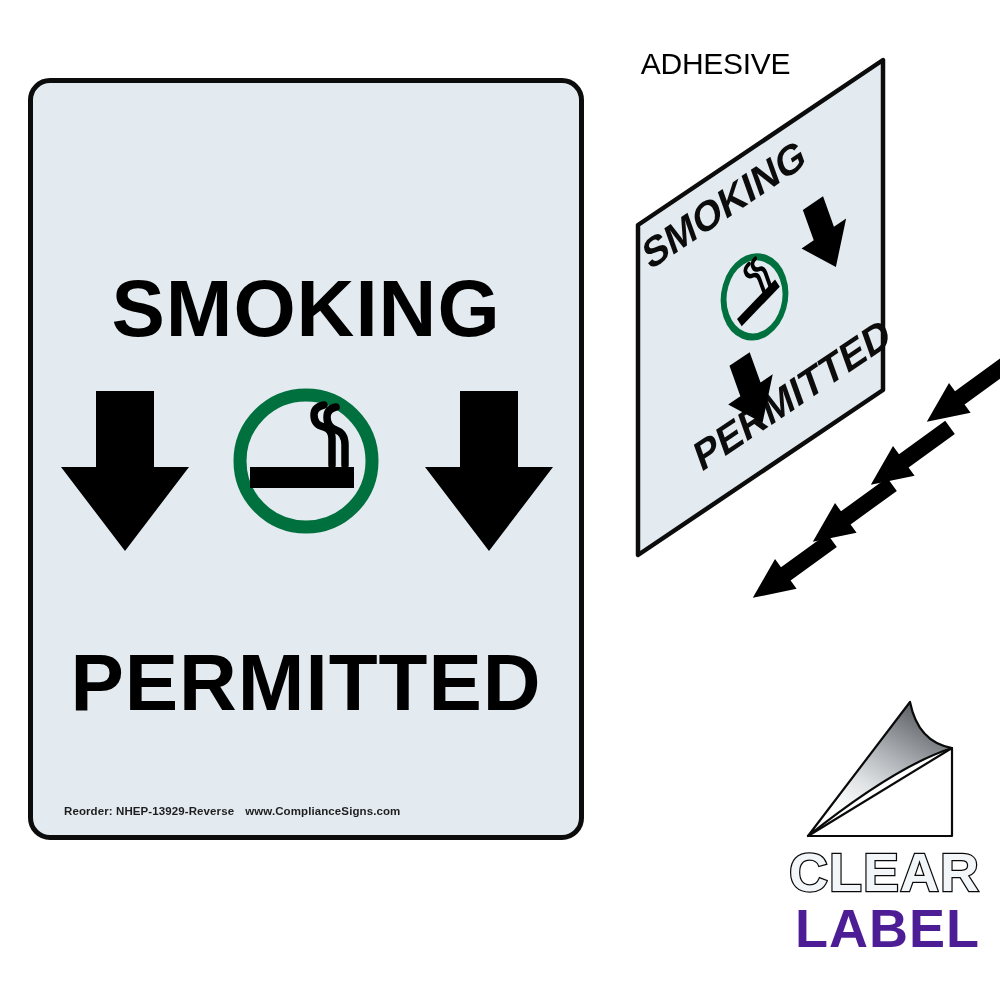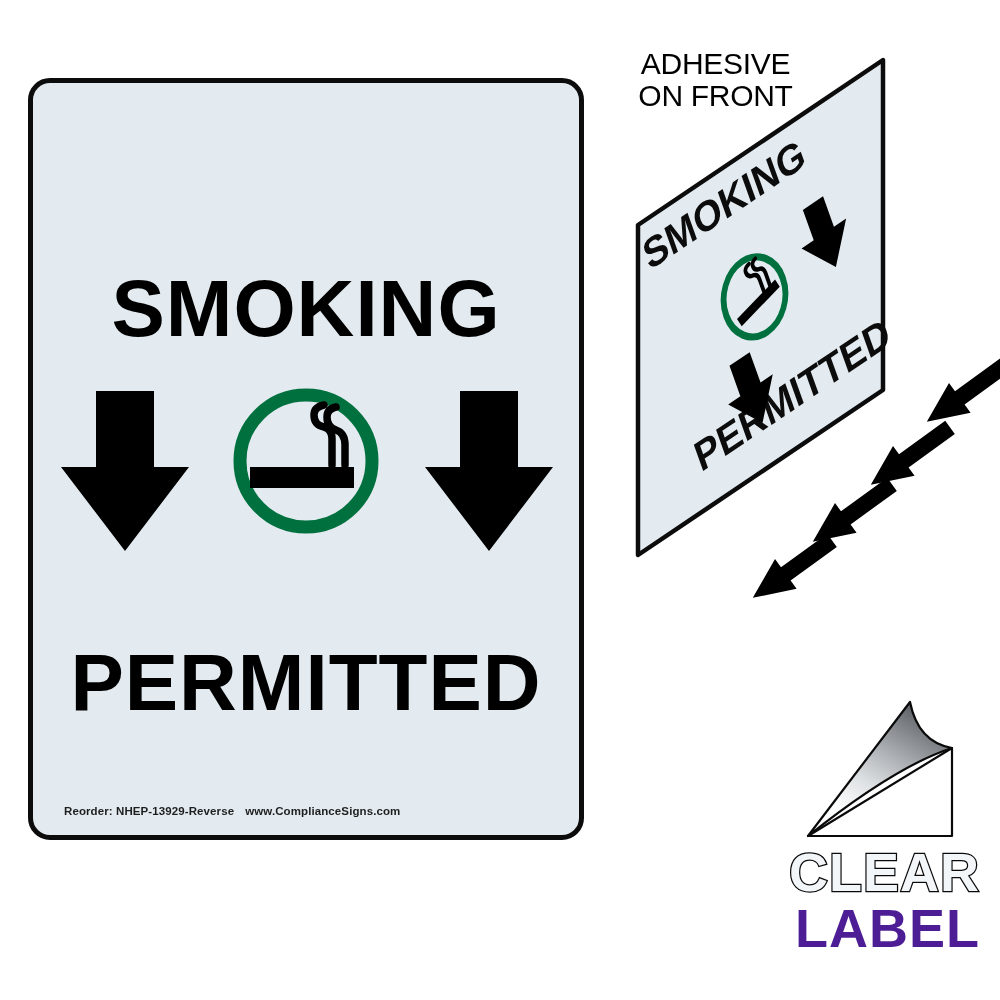--- a/index.html
+++ b/index.html
@@ -175,21 +175,20 @@
 
   <div id="main-bottom-title">PERMITTED</div>
 
   <div id="reorder-line">
     <span>Reorder: NHEP-13929-Reverse</span><span class="rl-gap"></span><span>www.ComplianceSigns.com</span>
   </div>
 </div>
 
 <div id="adhesive-label">
   <span>ADHESIVE</span><br>
-  <span>ON FRONT</span>
 </div>
 
 <div id="perspective-block">
   <svg width="380" height="560" viewBox="0 0 380 560">
 
     <g>
       <path d="M 263,5 L 263,335 L 18,500 L 18,170 Z" fill="#e3ebf0" stroke="#0c0c0c" stroke-width="4.5" stroke-linejoin="round"></path>
     </g>
 
     <g transform="translate(140,250) rotate(-34) skewY(0) scale(1,0.98)">

